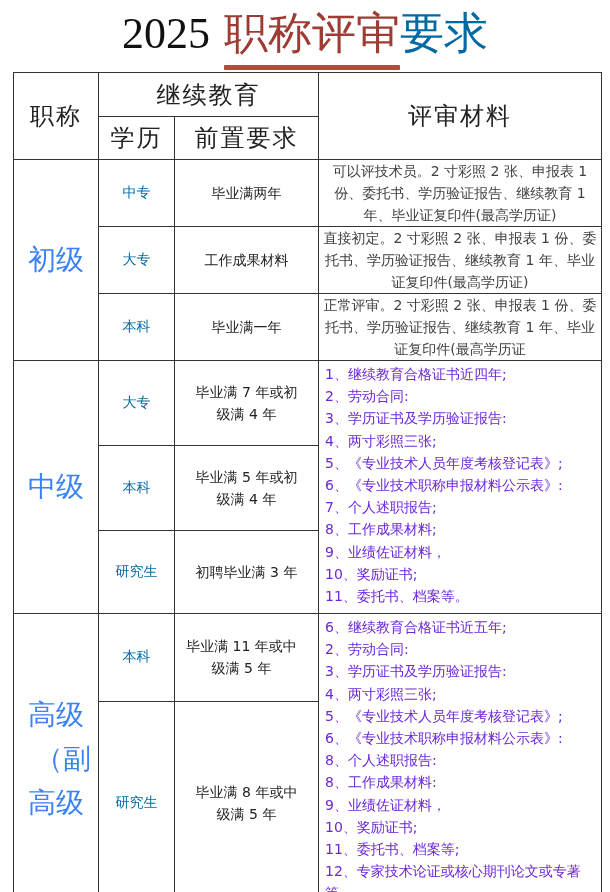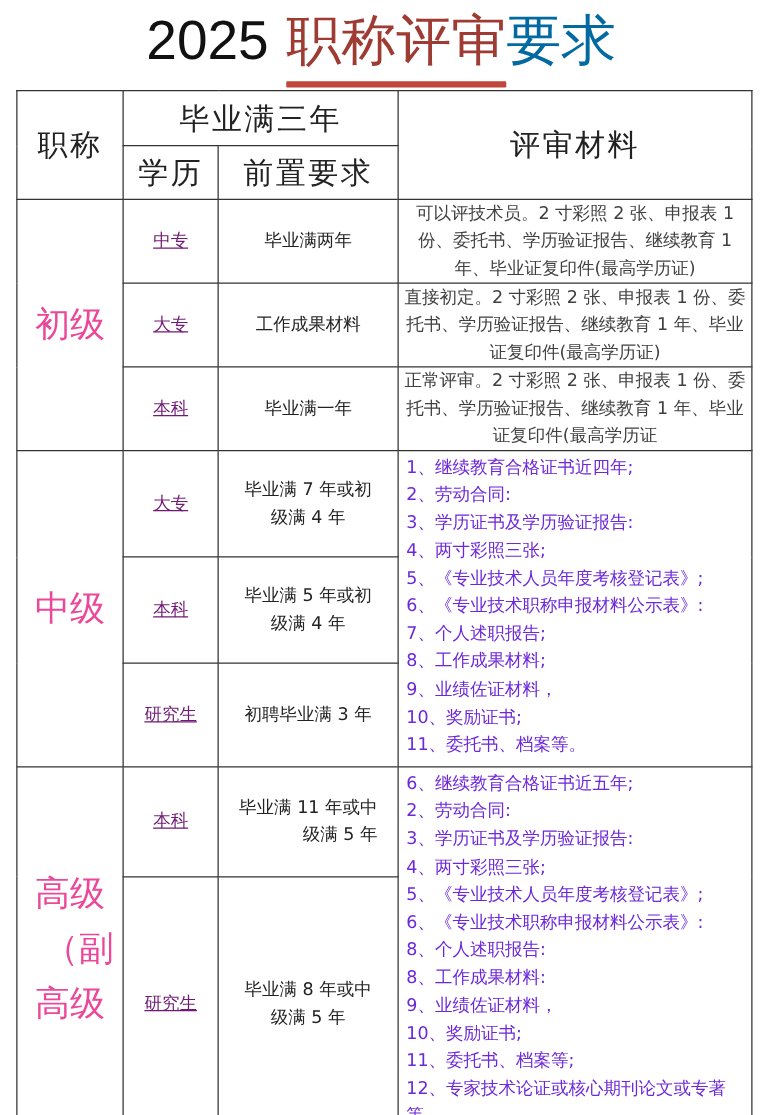--- a/index.html
+++ b/index.html
@@ -4,45 +4,45 @@
   <style>
     * { margin: 0; padding: 0; box-sizing: border-box; }
     html, body { width: 610px; height: 892px; background: #ffffff; overflow: hidden; }
     body { position: relative; font-family: "DejaVu Sans", "Liberation Sans", sans-serif; color: #1a1a1a; }
 
     .title {
       position: absolute; left: 0; top: 4px; width: 610px; height: 60px;
       text-align: center; font-size: 44px; line-height: 58px; white-space: nowrap;
       color: #111;
     }
-    .title .year { font-family: Liberation Sans, sans-serif; font-size: 44px; }
+    .title .year { font-family: Liberation Serif, serif; font-size: 44px; }
     .title .hl {
       color: #9e3b33; font-family: Liberation Mono, monospace;
       position: relative; display: inline-block;
       padding-bottom: 2px;
     }
     .title .hl::after {
       content: ""; position: absolute; left: 0; right: 0; bottom: -3px; height: 5px;
       background: #c0453a; border-radius: 1px;
     }
     .title .rest { font-family: "DejaVu Serif", "Liberation Serif", serif; color: #0369a1; }
 
     table.grid {
       position: absolute; left: 13px; top: 72px; width: 588px;
       border-collapse: collapse; table-layout: fixed;
     }
     table.grid td, table.grid th {
       border: 1.5px solid #333; vertical-align: middle; text-align: center;
       font-weight: normal; padding: 0;
     }
     .h-big { font-size: 24px; font-family: "DejaVu Serif", "Liberation Serif", serif; color: #222; letter-spacing: 2px; }
-    .level { font-size: 28px; font-family: "DejaVu Serif", "Liberation Serif", serif; color: #ec4899; line-height: 44px; }
-    .edu { font-size: 14px; color: #701a75; text-decoration: underline; }
+    .level { font-size: 28px; font-family: "DejaVu Serif", "Liberation Serif", serif; color: #3b82f6; line-height: 44px; }
+    .edu { font-size: 14px; color: #0369a1; }
     .req { font-size: 14px; color: #222; line-height: 22px; padding: 0 16px !important; }
-    .req.left { text-align: right; padding-left: 6px !important; }
+    .req.left { text-align: center; padding-left: 6px !important; }
     .mat-para { font-size: 14px; line-height: 22px; color: #404040; padding: 0 4px !important; text-align: center; }
     .mat-list { text-align: left !important; vertical-align: top !important; padding: 2px 4px 0 6px !important; }
     .mat-list div { font-size: 14px; line-height: 22.2px; color: #6d28d9; }
   </style>
 </head>
 <body>
 
 <div class="title">
   <span class="year">2025</span>
   <span class="hl">职称评审</span><span class="rest">要求</span>
@@ -52,21 +52,21 @@
   <colgroup>
     <col style="width:85px">
     <col style="width:76px">
     <col style="width:144px">
     <col style="width:283px">
   </colgroup>
 
   <tbody>
       <tr style="height:44px">
     <td rowspan="2" class="h-big">职称</td>
-    <td colspan="2" class="h-big">毕业满三年</td>
+    <td colspan="2" class="h-big">继续教育</td>
     <td rowspan="2" class="h-big">评审材料</td>
   </tr>
   <tr style="height:43px">
     <td class="h-big">学历</td>
     <td class="h-big">前置要求</td>
   </tr>
 
   <tr style="height:65px">
     <td rowspan="3" class="level">初级</td>
     <td class="edu">中专</td>

